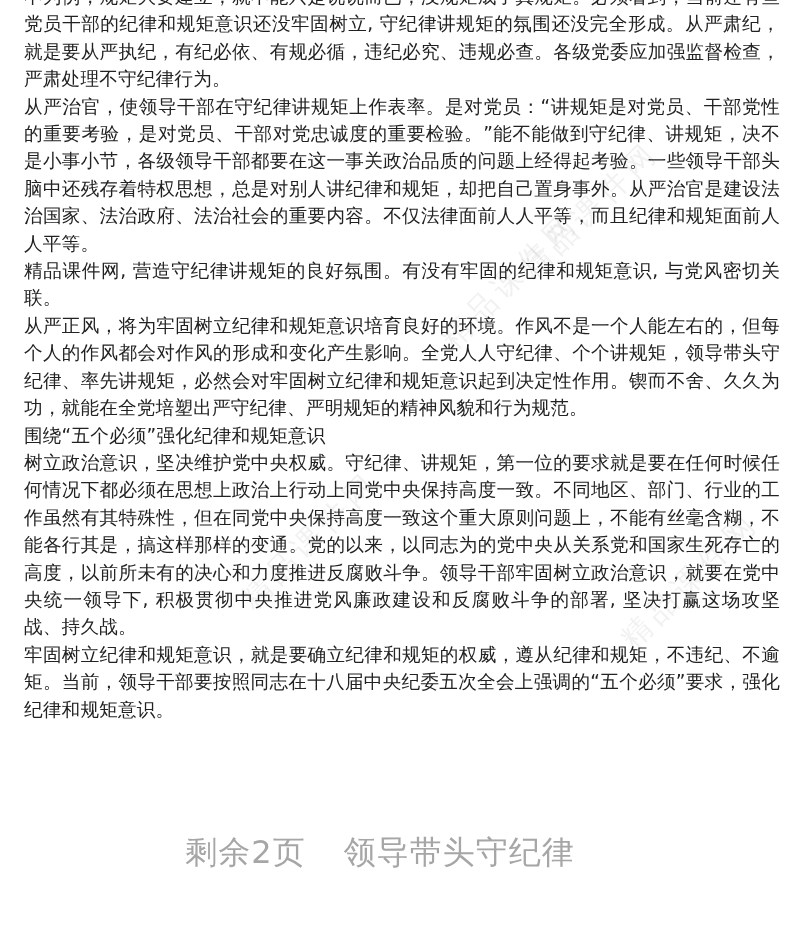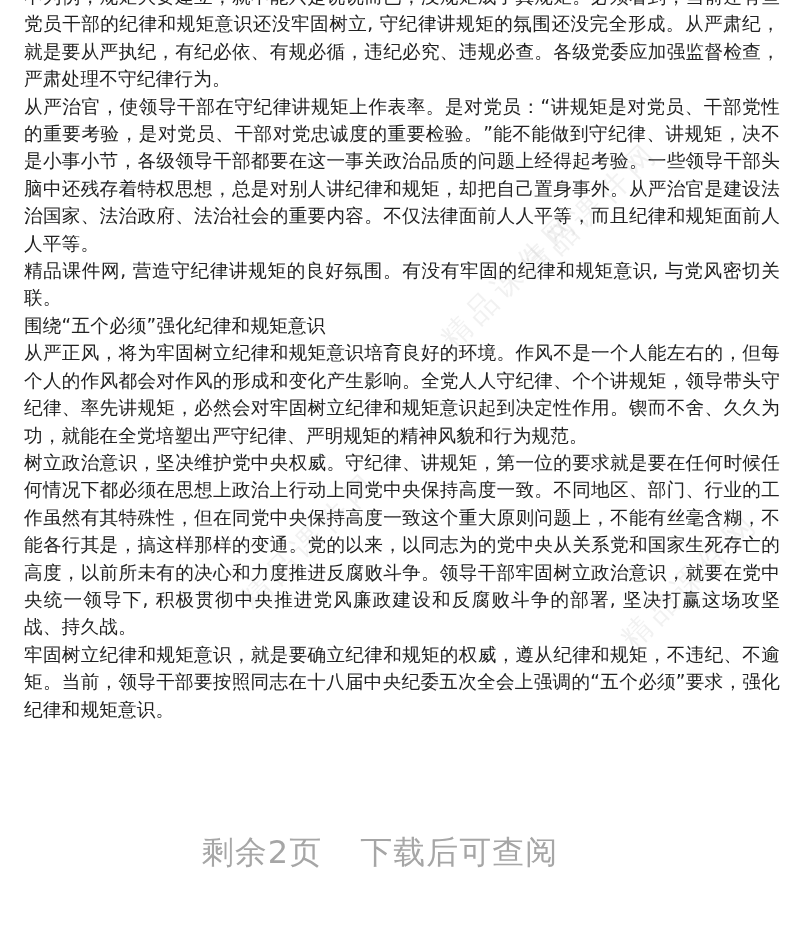--- a/index.html
+++ b/index.html
@@ -81,27 +81,27 @@
 
   <div class="watermark" style="left:420px; top:260px;">精品课件网</div>
   <div class="watermark" style="left:500px; top:190px;">精品课件网</div>
   <div class="watermark" style="left:220px; top:520px;">精品课件网</div>
   <div class="watermark" style="left:600px; top:560px;">精品课件网</div>
 
   <div class="content">
     <p>不为例，规矩大要建立，就不能只是说说而已，没规矩成了真规矩。必须看到，当前还有些党员干部的纪律和规矩意识还没牢固树立, 守纪律讲规矩的氛围还没完全形成。从严肃纪，就是要从严执纪，有纪必依、有规必循，违纪必究、违规必查。各级党委应加强监督检查，严肃处理不守纪律行为。</p>
     <p>从严治官，使领导干部在守纪律讲规矩上作表率。是对党员：“讲规矩是对党员、干部党性的重要考验，是对党员、干部对党忠诚度的重要检验。”能不能做到守纪律、讲规矩，决不是小事小节，各级领导干部都要在这一事关政治品质的问题上经得起考验。一些领导干部头脑中还残存着特权思想，总是对别人讲纪律和规矩，却把自己置身事外。从严治官是建设法治国家、法治政府、法治社会的重要内容。不仅法律面前人人平等，而且纪律和规矩面前人人平等。</p>
     <p>精品课件网, 营造守纪律讲规矩的良好氛围。有没有牢固的纪律和规矩意识, 与党风密切关联。</p>
+    <p>从严正风，将为牢固树立纪律和规矩意识培育良好的环境。作风不是一个人能左右的，但每个人的作风都会对作风的形成和变化产生影响。全党人人守纪律、个个讲规矩，领导带头守纪律、率先讲规矩，必然会对牢固树立纪律和规矩意识起到决定性作用。锲而不舍、久久为功，就能在全党培塑出严守纪律、严明规矩的精神风貌和行为规范。</p>
     <p>围绕“五个必须”强化纪律和规矩意识</p>
-    <p>从严正风，将为牢固树立纪律和规矩意识培育良好的环境。作风不是一个人能左右的，但每个人的作风都会对作风的形成和变化产生影响。全党人人守纪律、个个讲规矩，领导带头守纪律、率先讲规矩，必然会对牢固树立纪律和规矩意识起到决定性作用。锲而不舍、久久为功，就能在全党培塑出严守纪律、严明规矩的精神风貌和行为规范。</p>
     <p>树立政治意识，坚决维护党中央权威。守纪律、讲规矩，第一位的要求就是要在任何时候任何情况下都必须在思想上政治上行动上同党中央保持高度一致。不同地区、部门、行业的工作虽然有其特殊性，但在同党中央保持高度一致这个重大原则问题上，不能有丝毫含糊，不能各行其是，搞这样那样的变通。党的以来，以同志为的党中央从关系党和国家生死存亡的高度，以前所未有的决心和力度推进反腐败斗争。领导干部牢固树立政治意识，就要在党中央统一领导下, 积极贯彻中央推进党风廉政建设和反腐败斗争的部署, 坚决打赢这场攻坚战、持久战。</p>
     <p>牢固树立纪律和规矩意识，就是要确立纪律和规矩的权威，遵从纪律和规矩，不违纪、不逾矩。当前，领导干部要按照同志在十八届中央纪委五次全会上强调的“五个必须”要求，强化纪律和规矩意识。</p>
   </div>
 
   <div class="fade"></div>
 
   <div class="more-bar">
     <span>剩余2页</span>
     <span class="gap"></span>
-    <span>下载后可查阅</span>
+    <span>领导带头守纪律</span>
   </div>
 
 </div>
 
 </body></html>

